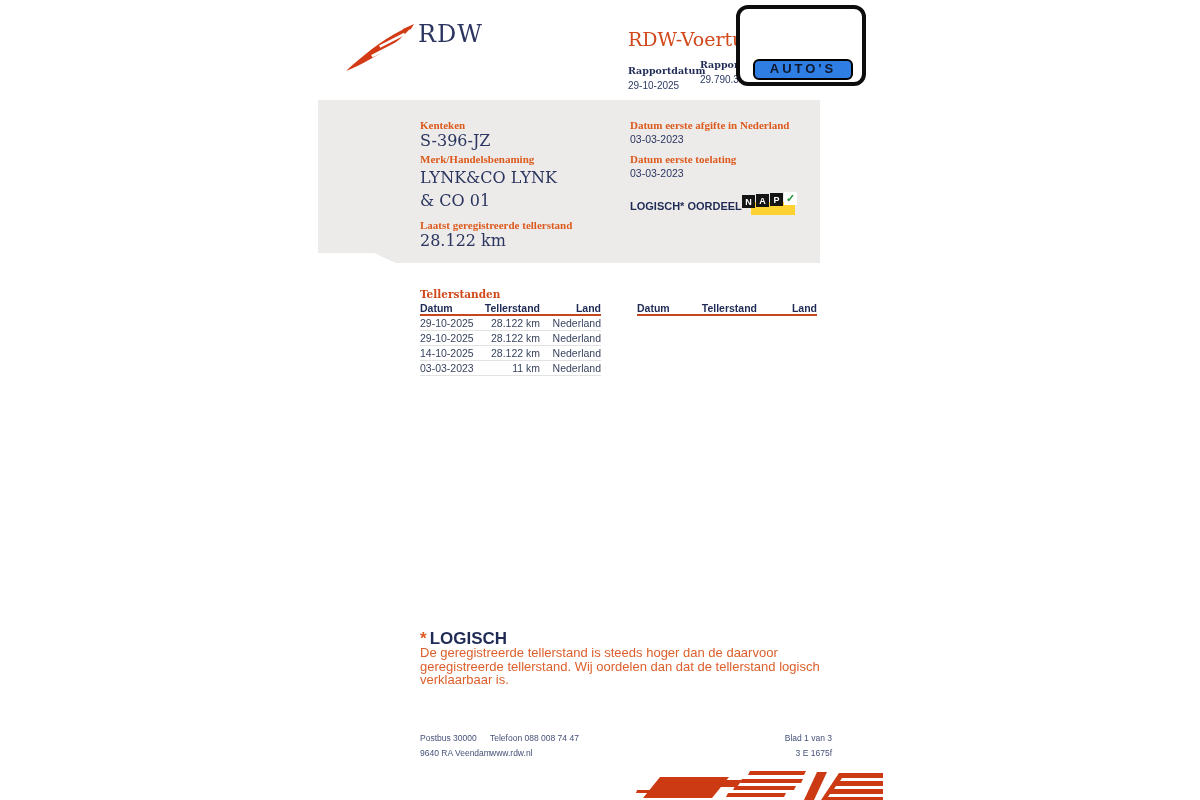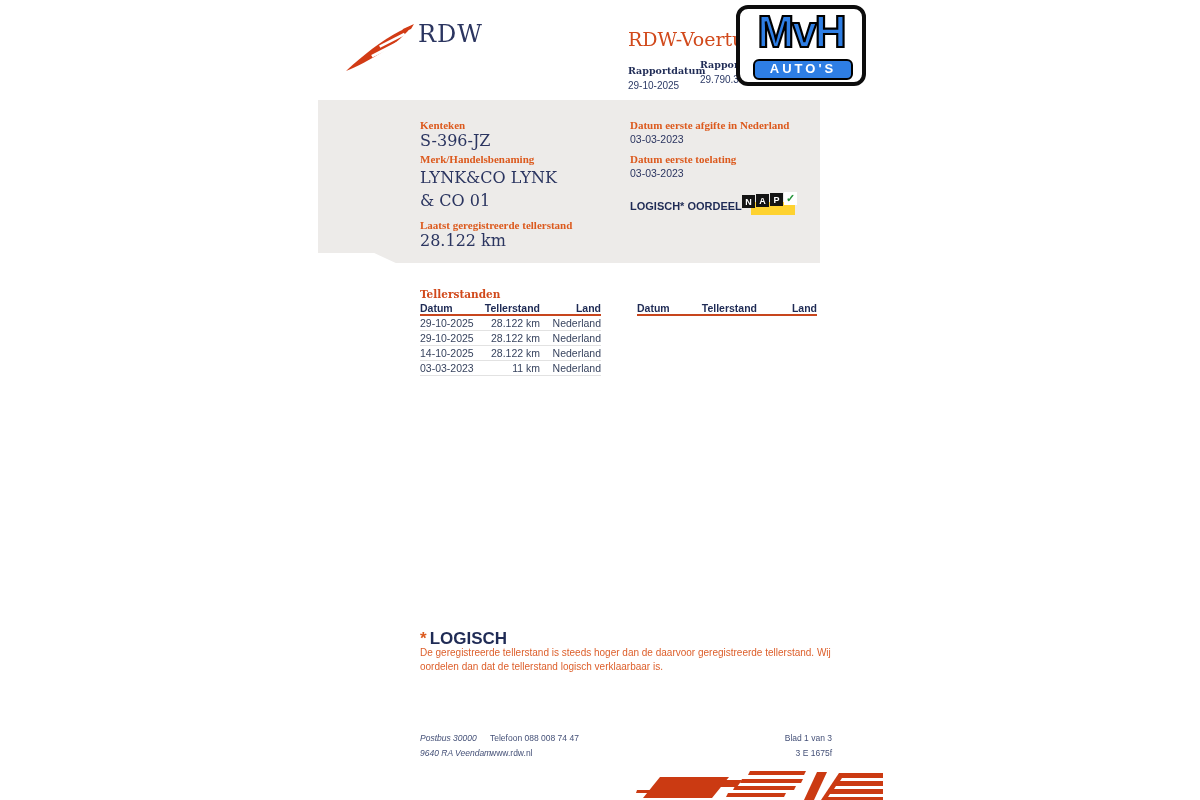--- a/index.html
+++ b/index.html
@@ -38,21 +38,21 @@
     background:#fff; border:4px solid #0d0d0d; border-radius:12px;
   }
   .mvh-name {
     position:absolute; left:0; right:0; top:-2px; text-align:center;
     font-weight:bold; font-size:44px; line-height:50px; letter-spacing:-2px;
     color:#2e7ee4; -webkit-text-stroke:2.2px #000;
   }
   .mvh-bar {
     position:absolute; left:13px; top:50px; width:100px; height:21px;
     background:#2e7ee4; border:2.5px solid #000; border-radius:6px;
-    color:#ffffff; font-weight:bold; font-size:13px; letter-spacing:3px;
+    color:#0f172a; font-weight:bold; font-size:13px; letter-spacing:3px;
     text-align:center; line-height:15px;
   }
 
   
   .panel {
     left:318px; top:100px; width:502px; height:163px; background:#edebe9;
     clip-path:polygon(0 0,100% 0,100% 100%,15.5% 100%,11.2% 93.9%,0 93.9%);
   }
   .olabel {
     font-family:Liberation Serif, serif; font-weight:bold;
@@ -100,26 +100,26 @@
     border-bottom:2px solid #c7451d; padding-bottom:12px;
   }
   .trow { height:15px; align-items:center; border-bottom:1px solid #e2e2e2; }
   .c2, .c3 { text-align:right; }
 
   
   .judg-title { left:420px; top:629px; font-size:17px; font-weight:bold; color:#1f2b55; }
   .judg-title .ast { color:#dc5a1e; margin-right:3px; }
   .judg-text {
     left:420px; top:646px; width:412px;
-    font-size:10px; line-height:13.5px; color:#dd5f2b;
+    font-size:13px; line-height:13.5px; color:#dd5f2b;
   }
 
   
   .foot { top:731px; font-size:8.5px; line-height:15px; color:#455178; }
-  .f1 { left:420px;font-style:italic; }
+  .f1 { left:420px; }
   .f2 { left:490px; }
   .f3 { left:740px; width:92px; text-align:right; }
 
   
   .swoosh { left:618px; top:762px; width:265px; height:38px; overflow:hidden; }
 </style>
 </head>
 <body>
 
 <div class="abs page"></div>
@@ -138,21 +138,20 @@
 <div class="abs hdr-block hdr-date">
   <div class="lbl">Rapportdatum</div>
   <div class="val">29-10-2025</div>
 </div>
 <div class="abs hdr-block hdr-num">
   <div class="lbl">Rapportnummer</div>
   <div class="val">29.790.397</div>
 </div>
 
 <div class="abs mvh">
-  <div class="mvh-name">MvH</div>
   <div class="mvh-bar">AUTO'S</div>
 </div>
 
 <div class="abs panel"></div>
 
 <div class="abs olabel kenteken-l">Kenteken</div>
 <div class="abs vserif kenteken-v">S-396-JZ</div>
 <div class="abs olabel merk-l">Merk/Handelsbenaming</div>
 <div class="abs vserif merk-v">LYNK&amp;CO LYNK &amp; CO 01</div>
 <div class="abs olabel teller-l">Laatst geregistreerde tellerstand</div>

